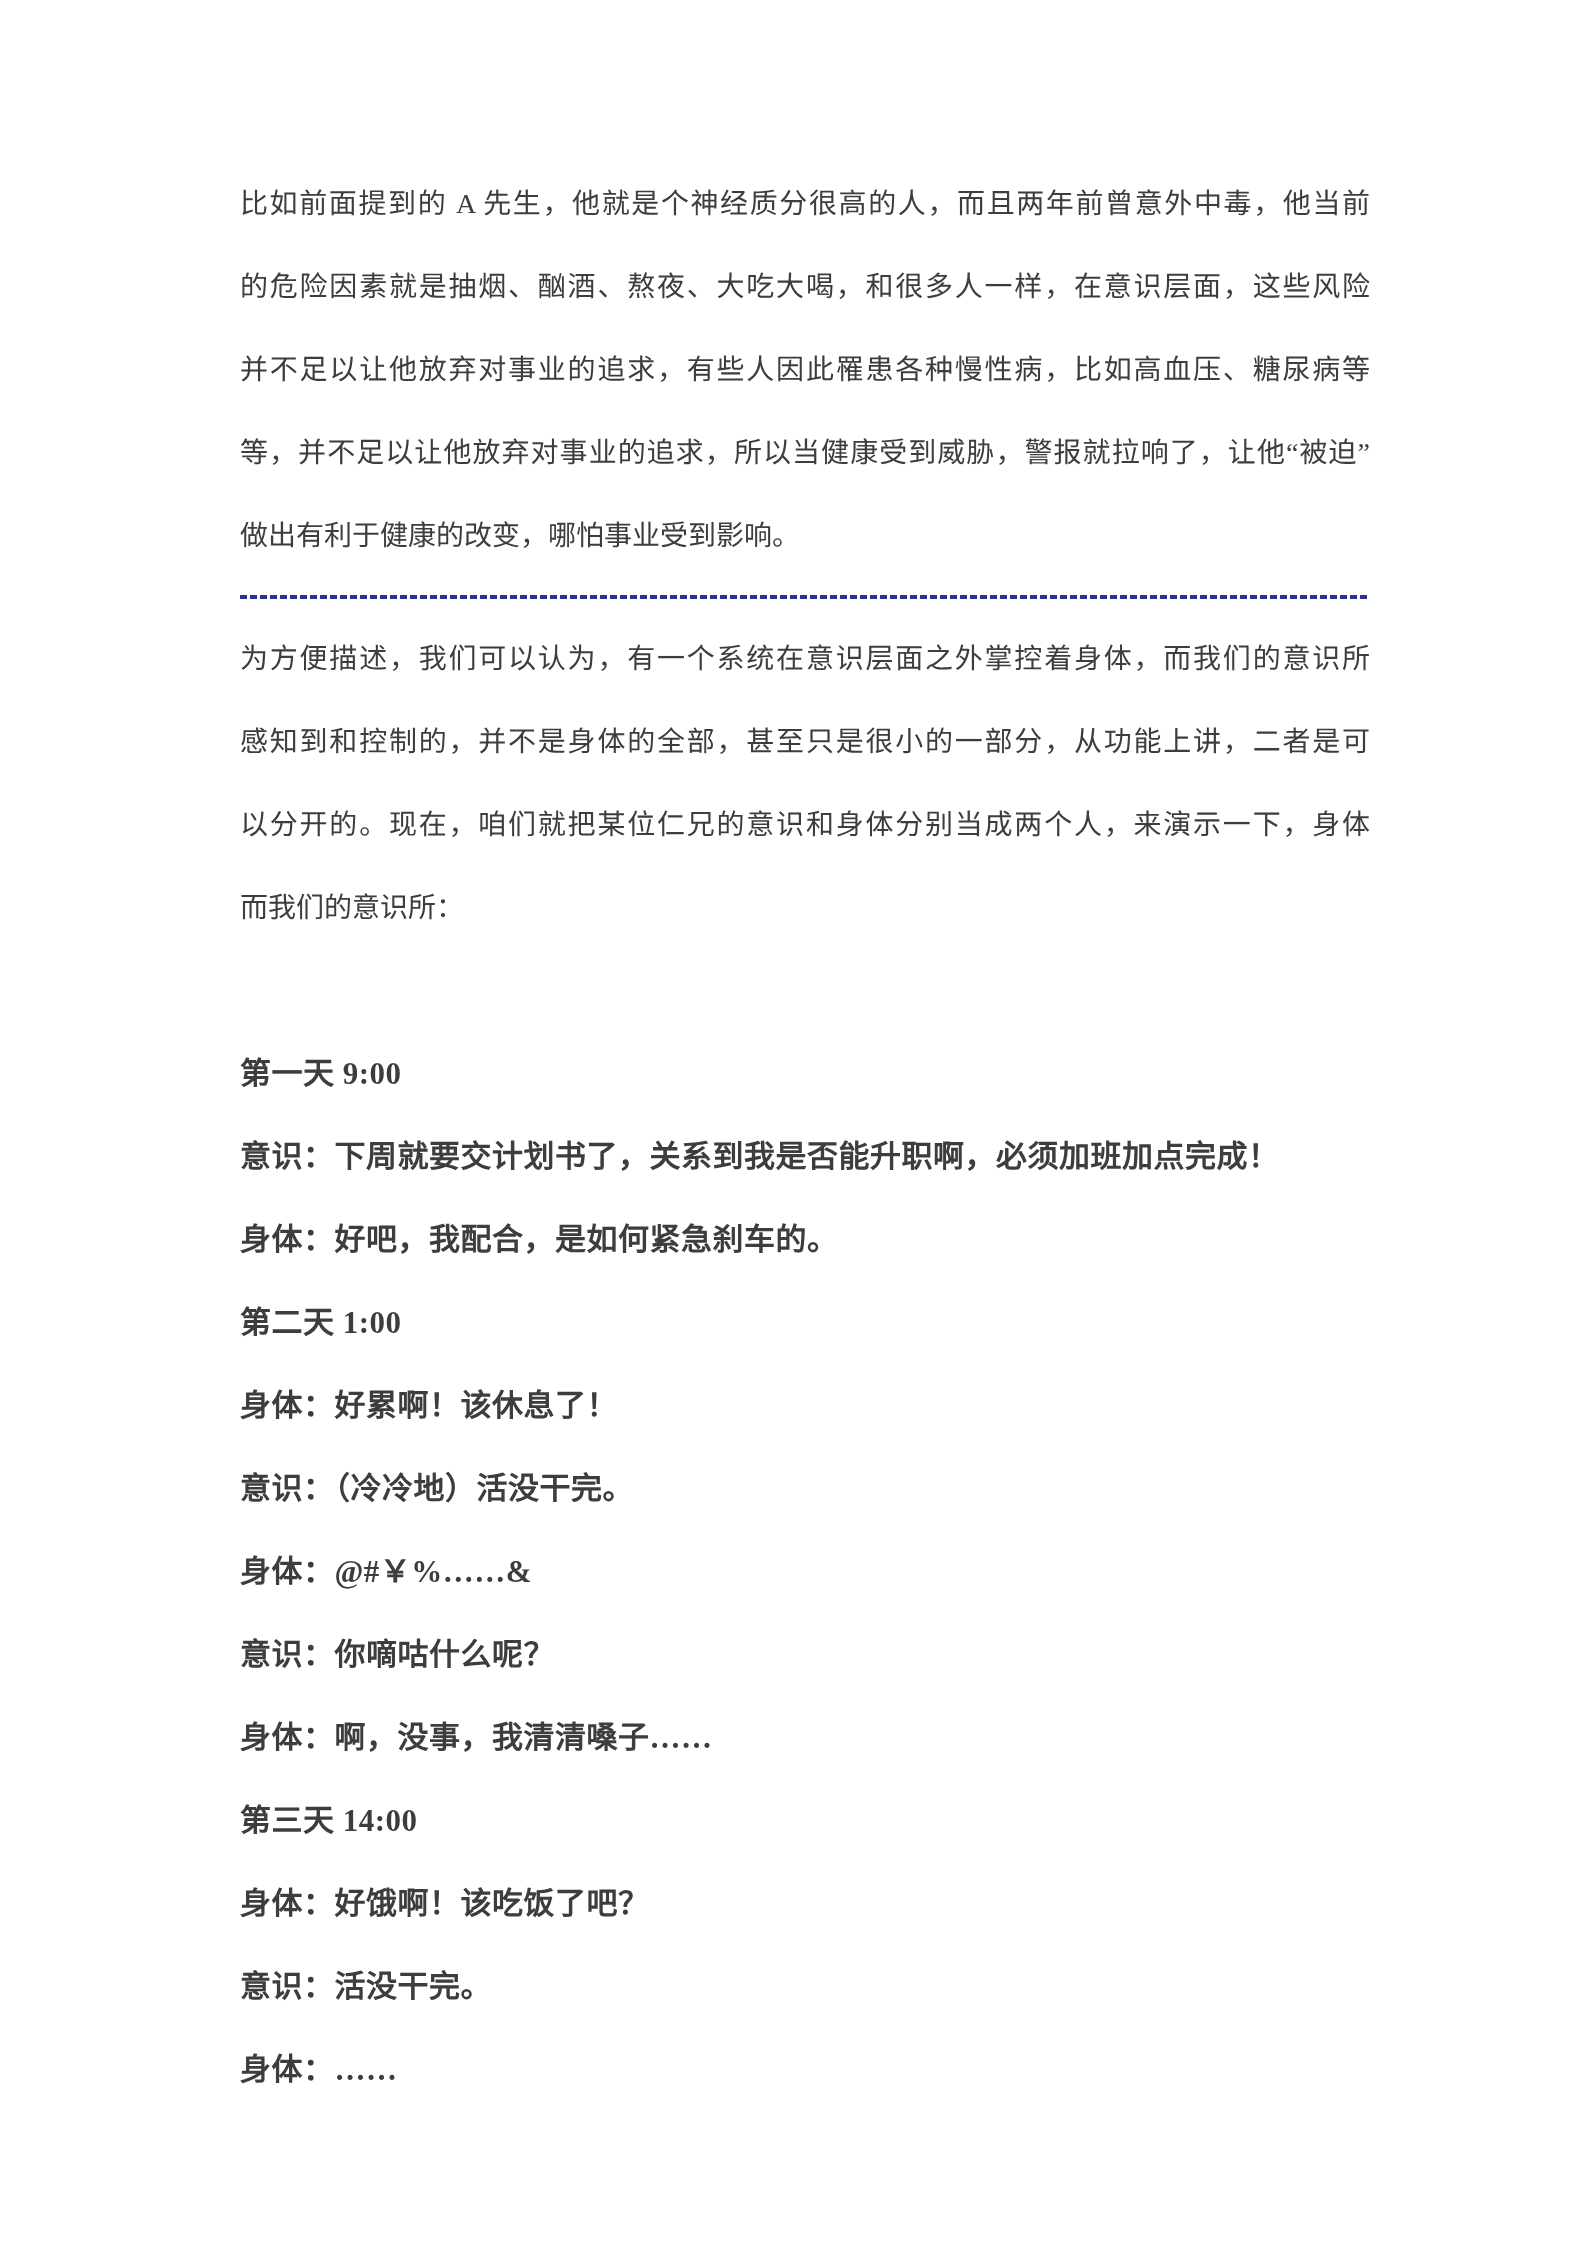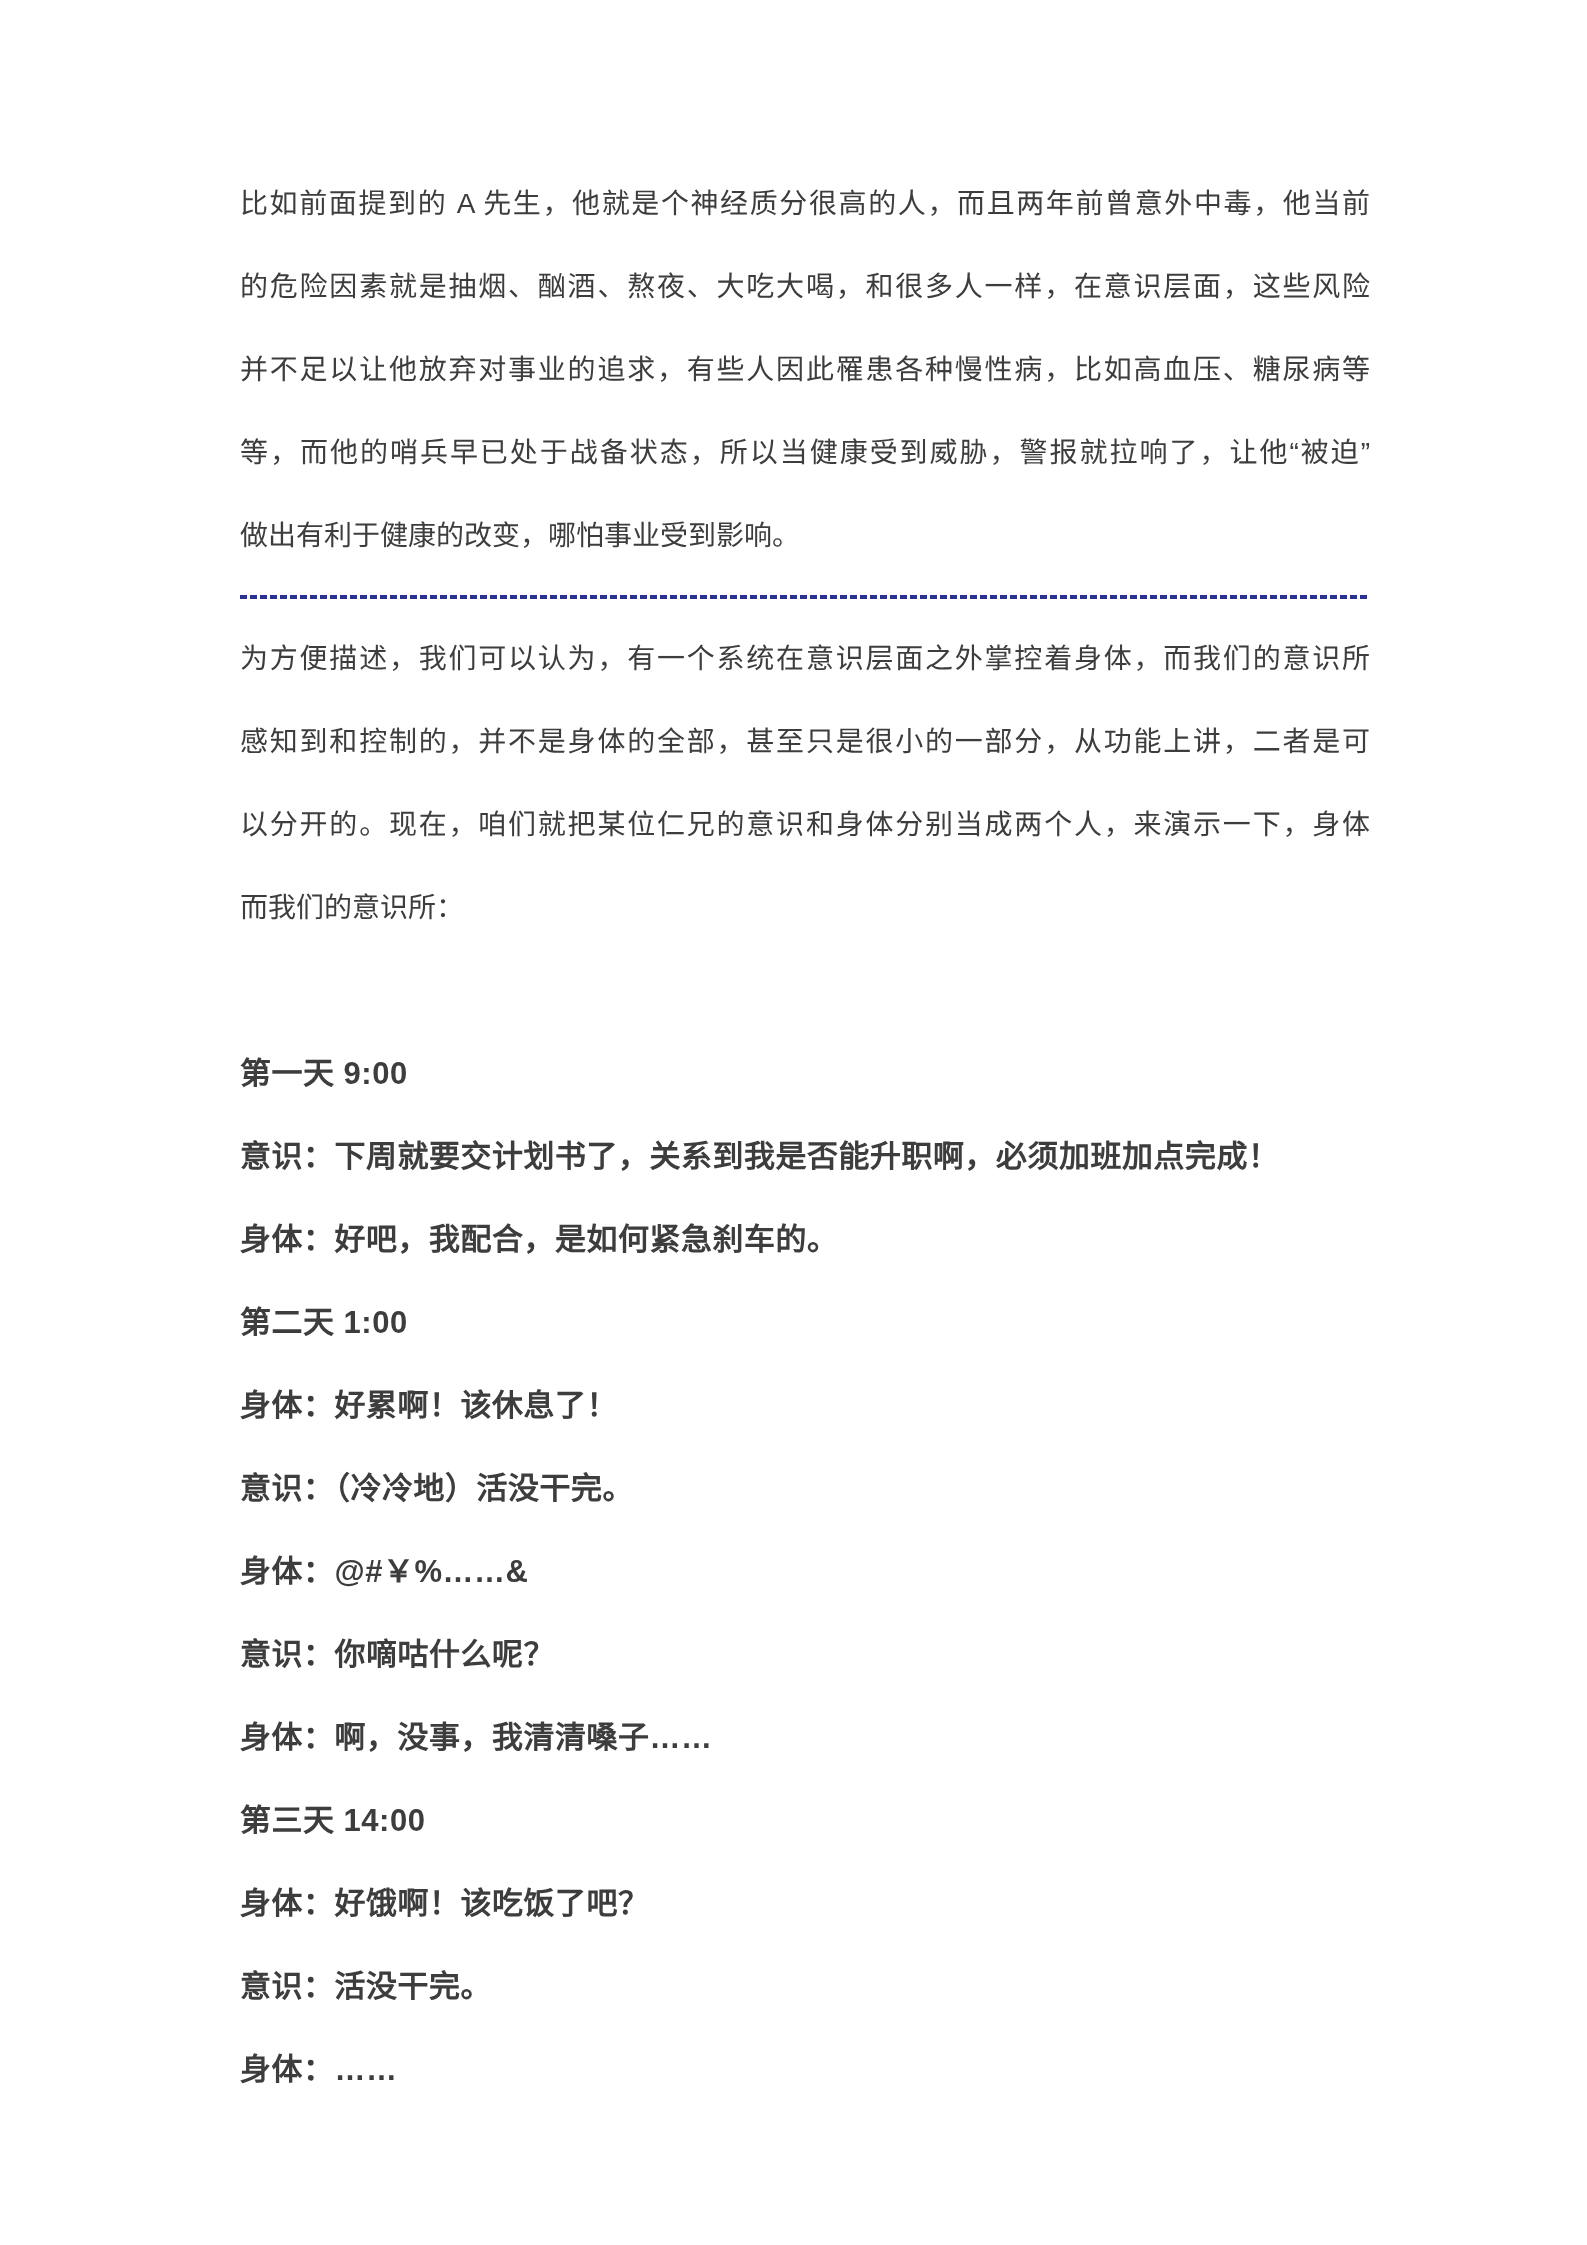--- a/index.html
+++ b/index.html
@@ -14,20 +14,21 @@
     background: #ffffff;
     font-family: "Liberation Sans", sans-serif;
     color: #3d3d3d;
     overflow: hidden;
   }
   .content {
     position: absolute;
     left: 240px;
     top: 162px;
     width: 1130px;
+    font-family: Liberation Serif, serif;
   }
   .line {
     height: 83px;
     line-height: 83px;
     margin: 0;
     padding: 0;
     font-size: 28px;
     font-weight: 400;
     white-space: nowrap;
     overflow: hidden;
@@ -64,21 +65,21 @@
 </style>
 </head>
 <body>
 
 <div class="page">
   <div class="content">
 
     <p class="line justify">比如前面提到的 A 先生，他就是个神经质分很高的人，而且两年前曾意外中毒，他当前</p>
     <p class="line justify">的危险因素就是抽烟、酗酒、熬夜、大吃大喝，和很多人一样，在意识层面，这些风险</p>
     <p class="line justify">并不足以让他放弃对事业的追求，有些人因此罹患各种慢性病，比如高血压、糖尿病等</p>
-    <p class="line justify">等，而他的哨兵早已处于战备状态，所以当健康受到威胁，警报就拉响了，让他“被迫”</p>
+    <p class="line justify">等，并不足以让他放弃对事业的追求，所以当健康受到威胁，警报就拉响了，让他“被迫”</p>
     <p class="line">做出有利于健康的改变，哪怕事业受到影响。</p>
 
     <div class="separator">
       <span class="dash-line"></span>
     </div>
 
     <p class="line justify">为方便描述，我们可以认为，有一个系统在意识层面之外掌控着身体，而我们的意识所</p>
     <p class="line justify">感知到和控制的，并不是身体的全部，甚至只是很小的一部分，从功能上讲，二者是可</p>
     <p class="line justify">以分开的。现在，咱们就把某位仁兄的意识和身体分别当成两个人，来演示一下，身体</p>
     <p class="line">而我们的意识所：</p>

